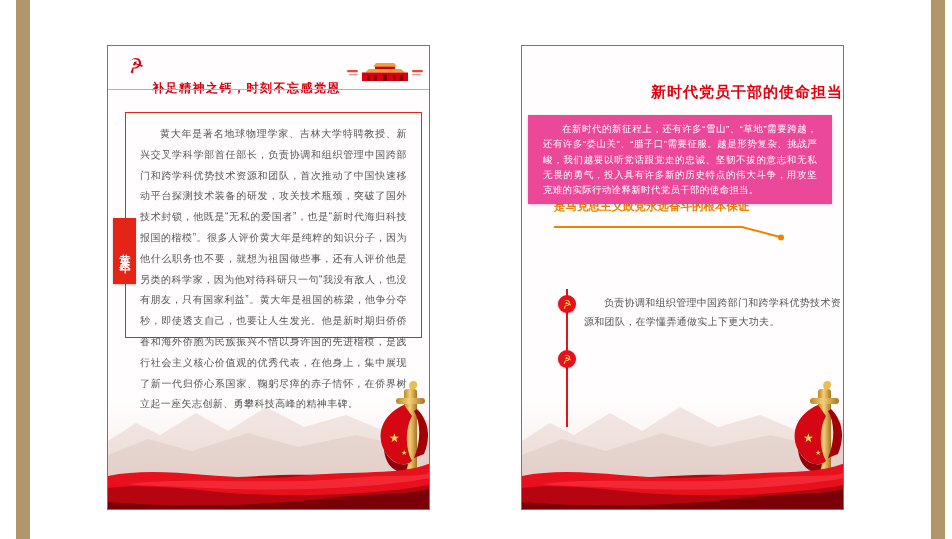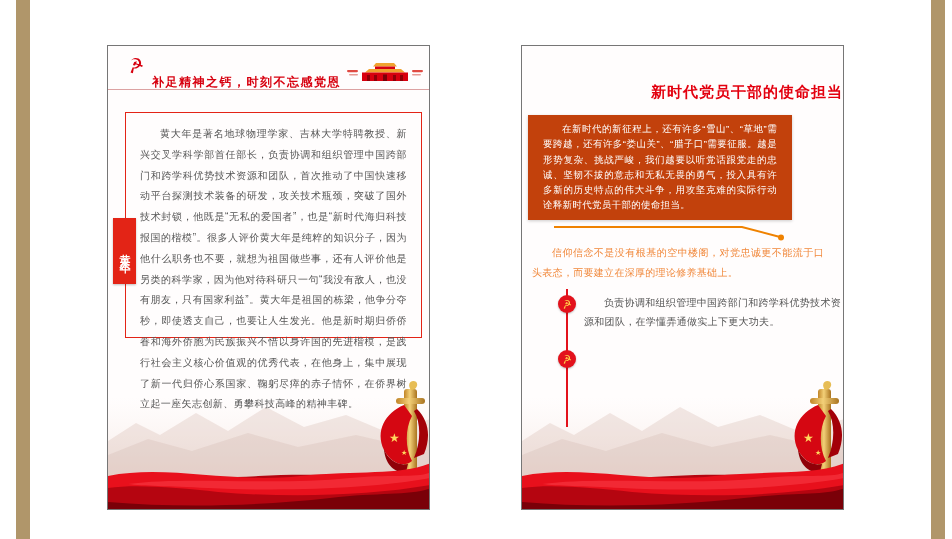--- a/index.html
+++ b/index.html
@@ -13,39 +13,39 @@
 
   .page { position:absolute; top:45px; width:323px; height:465px; background:#fffdfd;
     border:1px solid #767676; }
   .page-clip { position:absolute; inset:0; overflow:hidden; }
   #leftPage { left:107px; }
   #rightPage { left:521px; }
 
   
   .lp-emblem { position:absolute; left:19px; top:10px; font-size:19px; color:#d7000f;
     transform:rotate(-18deg); line-height:1; }
-  .lp-title { position:absolute; left:44px; top:28px; font-size:12px; font-weight:bold;
+  .lp-title { position:absolute; left:44px; top:34px; font-size:12px; font-weight:bold;
     color:#d7000f; letter-spacing:1.5px; white-space:nowrap; }
   .lp-gate { position:absolute; right:6px; top:15px; width:76px; height:24px; }
   .lp-divider { position:absolute; left:0; right:0; top:43px; height:1px; background:#dca2a2; }
 
   .lp-box { position:absolute; left:17px; top:66px; width:297px; height:226px;
     border:1.5px solid #e32416; padding:11px 14px 0 14px; background:transparent; }
   .lp-body { font-size:10px; line-height:20.8px; color:#555; text-align:justify;
     text-indent:2em; letter-spacing:.4px; }
 
   .lp-tab { position:absolute; left:5px; top:172px; width:23px; height:66px; background:#e32416;
     color:#fff; font-size:11px; font-weight:bold; writing-mode:vertical-rl; text-orientation:upright;
     display:flex; align-items:center; justify-content:center; letter-spacing:4px; z-index:3;
     box-shadow:0 1px 2px rgba(0,0,0,.25); }
 
   
   .rp-title { position:absolute; left:0; right:0; top:37px; text-align:right; font-size:15px;
     font-weight:bold; color:#e3000f; letter-spacing:1px; }
-  .rp-redbox { position:absolute; left:6px; top:69px; width:264px; min-height:66px; background:#c2410c;
+  .rp-redbox { position:absolute; left:6px; top:69px; width:304px; min-height:66px; background:#ec4899;
     padding:6px 15px 7px 15px; z-index:2; box-shadow:0 1px 3px rgba(0,0,0,.2); }
   .rp-redbox p { color:#ffffff; font-size:9.5px; line-height:15.3px; text-align:justify;
     text-indent:2em; letter-spacing:.3px; }
 
   .rp-heading { position:absolute; left:32px; top:138px; font-size:11.5px; font-weight:bold;
     color:#ef8200; line-height:14.5px; }
   .rp-arrow { position:absolute; left:32px; top:179px; width:232px; height:16px; }
   .rp-intro { position:absolute; left:10px; top:197px; width:292px; font-size:10px; line-height:19.5px;
     color:#f1883b; text-align:justify; text-indent:2em; letter-spacing:.3px; }
 
@@ -146,21 +146,20 @@
       <div class="rp-title">新时代党员干部的使命担当</div>
 
       <div class="rp-heading">
         <div>坚持全心全意为人民服务，</div>
         <div>是马克思主义政党永远奋斗的根本保证</div>
       </div>
       <svg class="rp-arrow" viewBox="0 0 232 16">
         <polyline points="0,2 188,2 226,12" fill="none" stroke="#ef8200" stroke-width="2" stroke-linecap="round"></polyline>
         <circle cx="227" cy="12.5" r="3" fill="#ef8200"></circle>
       </svg>
-      <p class="rp-intro">信仰信念不是没有根基的空中楼阁，对党忠诚更不能流于口头表态，而要建立在深厚的理论修养基础上。</p>
 
       <div class="rp-line"></div>
       <div class="timeline-badge" id="badge1">
         <span>☭</span>
       </div>
       <div class="timeline-badge" id="badge2">
         <span>☭</span>
       </div>
 
       <p class="rp-bullet" id="bullet1">负责协调和组织管理中国跨部门和跨学科优势技术资源和团队，在学懂弄通做实上下更大功夫。</p>

